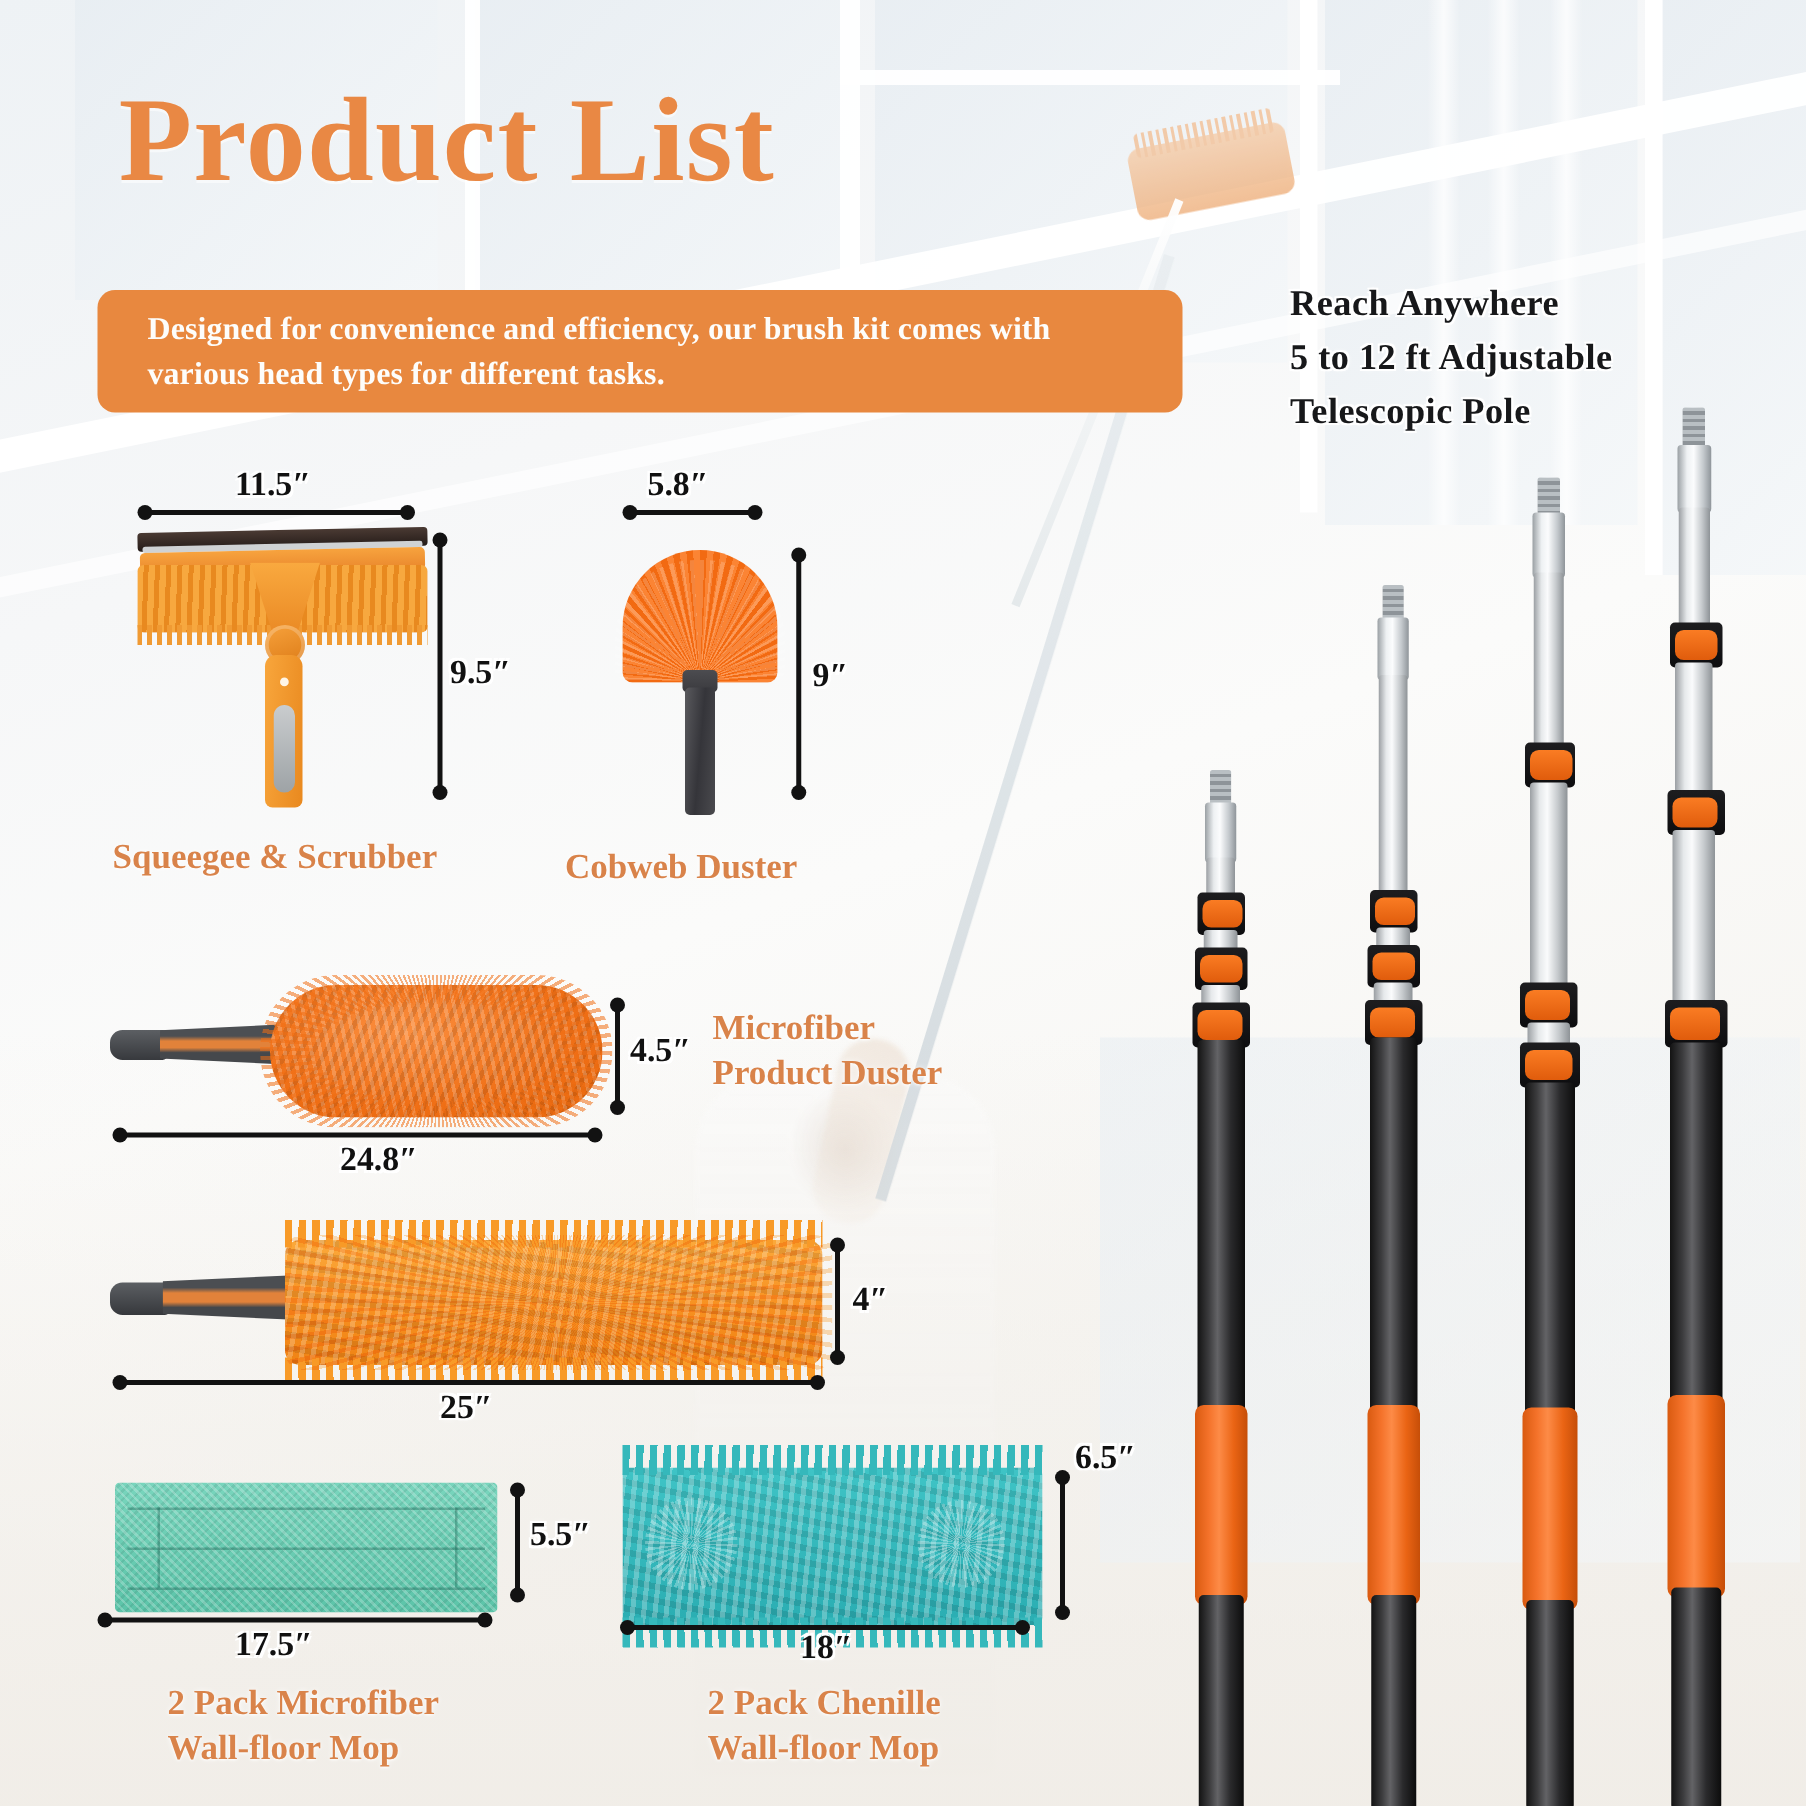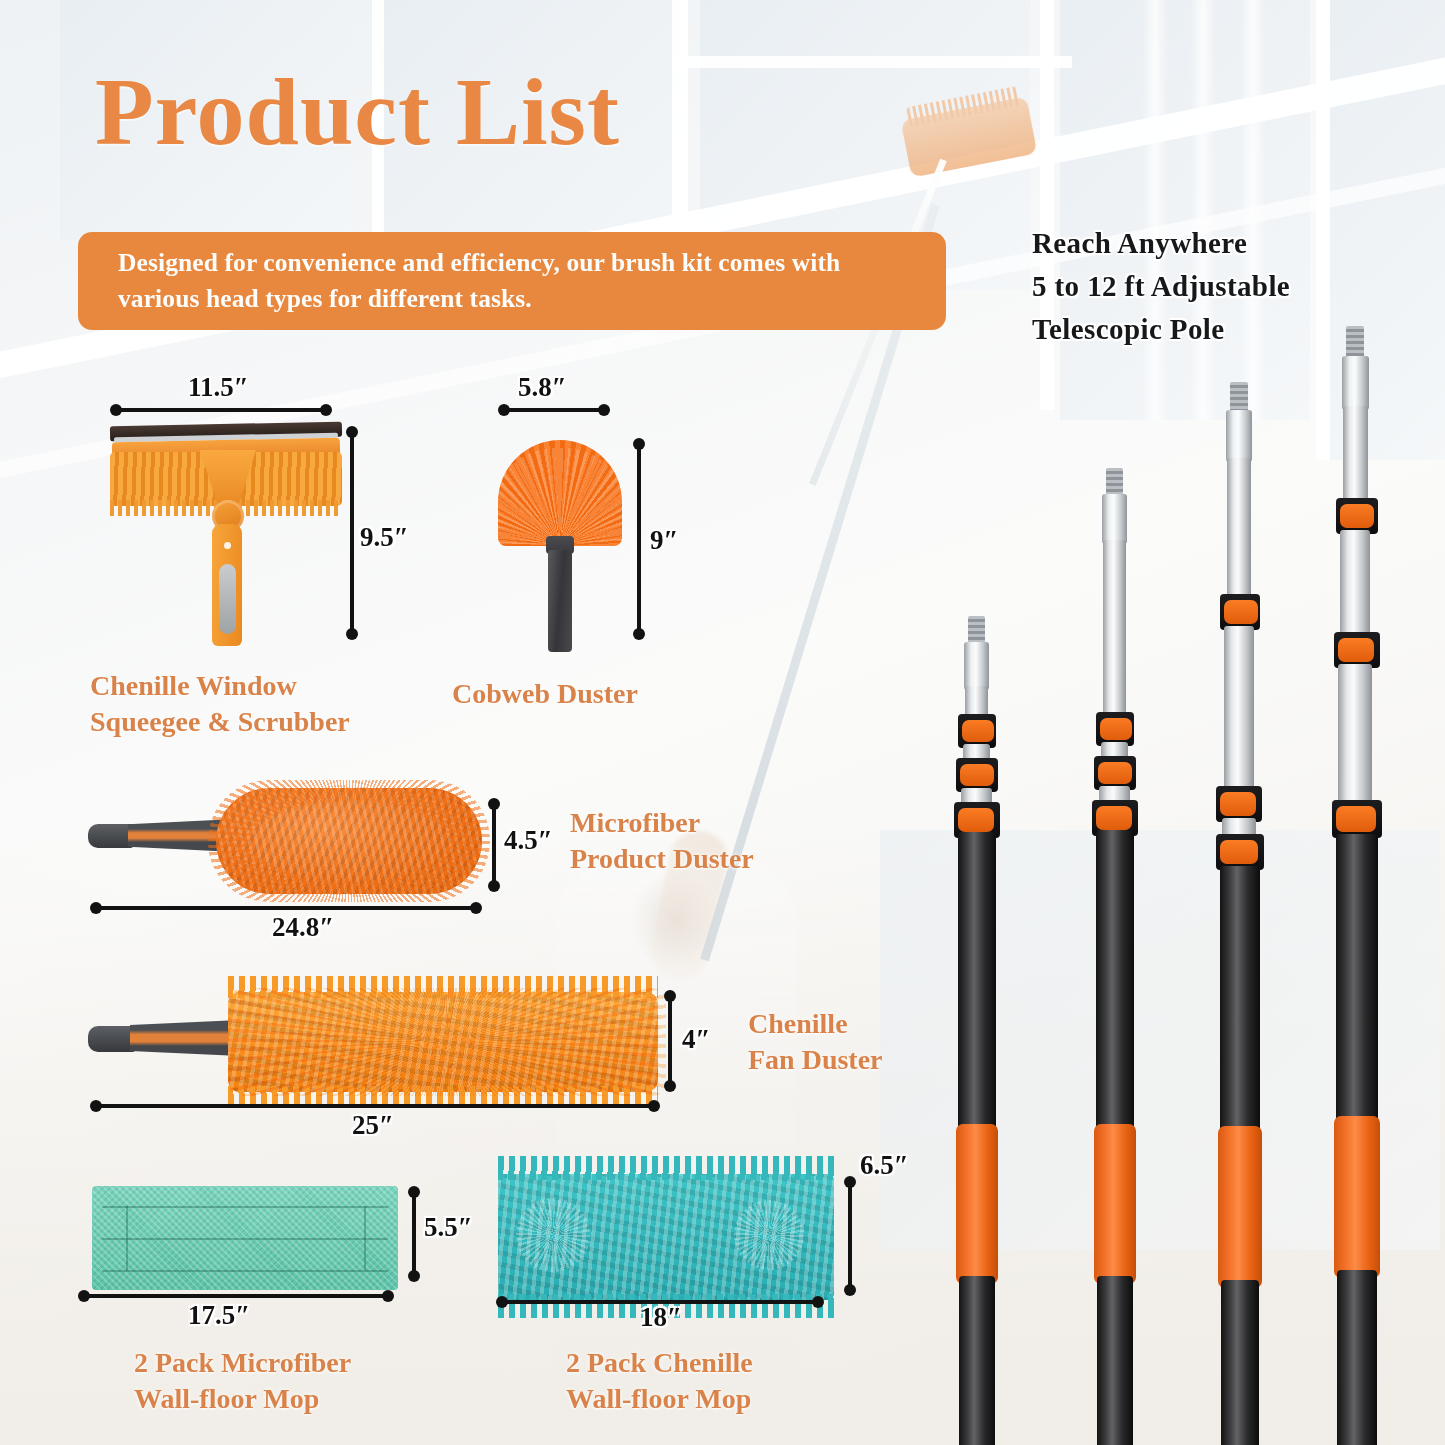--- a/index.html
+++ b/index.html
@@ -389,21 +389,20 @@
     <div class="sq-pivot"></div>
     <div class="sq-handle"></div>
     <div class="sq-grip"></div>
     <div class="sq-dot"></div>
   </div>
   <div class="dimline-h" style="left:112px;top:408px;width:218px;"></div>
   <div class="dimlabel" style="left:188px;top:372px;">11.5″</div>
   <div class="dimline-v" style="left:350px;top:428px;height:210px;"></div>
   <div class="dimlabel" style="left:360px;top:522px;">9.5″</div>
   <div class="plabel" style="left:90px;top:668px;">
-    <div>Chenille Window</div>
     <div>Squeegee &amp; Scrubber</div>
   </div>
 
   <div class="cobweb">
     <div class="cw-fan"></div>
     <div class="cw-collar"></div>
     <div class="cw-stem"></div>
   </div>
   <div class="dimline-h" style="left:500px;top:408px;width:108px;"></div>
   <div class="dimlabel" style="left:518px;top:372px;">5.8″</div>
@@ -430,24 +429,20 @@
   <div class="chduster">
     <div class="ch-handlegrip"></div>
     <div class="ch-handle"></div>
     <div class="ch-head"></div>
     <div class="ch-tufts"></div>
   </div>
   <div class="dimline-v" style="left:668px;top:992px;height:98px;"></div>
   <div class="dimlabel" style="left:682px;top:1024px;">4″</div>
   <div class="dimline-h" style="left:92px;top:1104px;width:566px;"></div>
   <div class="dimlabel" style="left:352px;top:1110px;">25″</div>
-  <div class="plabel" style="left:748px;top:1006px;">
-    <div>Chenille</div>
-    <div>Fan Duster</div>
-  </div>
 
   <div class="mopmf">
     <div class="mopmf-pad"></div>
     <div class="mopmf-seam s1"></div>
     <div class="mopmf-seam s2"></div>
     <div class="mopmf-seam s3"></div>
     <div class="mopmf-seam v" style="left:34px;"></div>
     <div class="mopmf-seam v" style="left:272px;"></div>
   </div>
   <div class="dimline-v" style="left:412px;top:1188px;height:92px;"></div>

